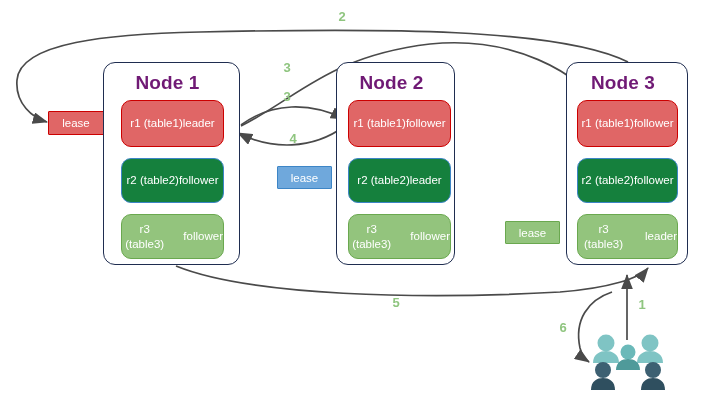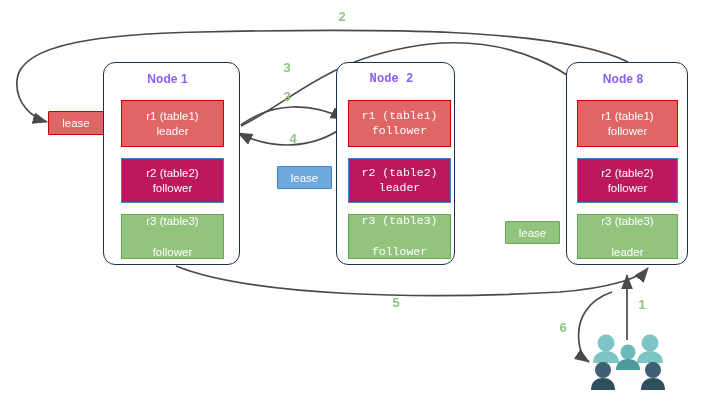--- a/index.html
+++ b/index.html
@@ -31,45 +31,45 @@
     background: #ffffff;
     border: 1.6px solid #1f2d50;
     border-radius: 12px;
   }
   .node-title {
     position: absolute;
     left: 0;
     right: 8px;
     top: 9px;
     text-align: center;
-    font-size: 12px;
+    font-size: 19px;
     font-weight: bold;
-    color: #8b5cf6;
+    color: #701a75;
     letter-spacing: 0.1px;
   }
   .replica {
     position: absolute;
     box-sizing: border-box;
-    border-radius: 0;
+    border-radius: 10px;
     display: flex;
-    flex-direction: column;
+    flex-direction: row;
     align-items: center;
     justify-content: center;
     color: #ffffff;
     font-size: 11.5px;
     line-height: 14.5px;
     text-align: center;
   }
   .replica .l1, .replica .l2 { display: block; }
   .rep-red {
     background: #e06666;
     border: 1.6px solid #cc0000;
   }
   .rep-blue {
-    background: #be185d;
+    background: #15803d;
     border: 1.6px solid #3d85c6;
   }
   .rep-green {
     background: #93c47d;
     border: 1.6px solid #6aa84f;
     gap: 16px;
   }
   .lease {
     position: absolute;
     box-sizing: border-box;
@@ -162,38 +162,38 @@
     <div class="replica rep-blue" style="left:17px; top:95px; width:103px; height:45px;">
       <span class="l1">r2 (table2)</span>
       <span class="l2">follower</span>
     </div>
     <div class="replica rep-green" style="left:17px; top:151px; width:103px; height:45px;">
       <span class="l1">r3 (table3)</span>
       <span class="l2">follower</span>
     </div>
   </div>
 
-  <div class="node-box" style="left:336px; top:62px; width:119px; height:203px;font-family:Liberation Mono, monospace;">
+  <div class="node-box" style="left:336px; top:62px; width:119px; height:203px;">
     <div class="node-title">Node 2</div>
     <div class="replica rep-red" style="left:11px; top:37px; width:103px; height:47px;">
       <span class="l1">r1 (table1)</span>
       <span class="l2">follower</span>
     </div>
     <div class="replica rep-blue" style="left:11px; top:95px; width:103px; height:45px;">
       <span class="l1">r2 (table2)</span>
       <span class="l2">leader</span>
     </div>
     <div class="replica rep-green" style="left:11px; top:151px; width:103px; height:45px;">
       <span class="l1">r3 (table3)</span>
       <span class="l2">follower</span>
     </div>
   </div>
 
   <div class="node-box" style="left:566px; top:62px; width:122px; height:203px;">
-    <div class="node-title">Node 8</div>
+    <div class="node-title">Node 3</div>
     <div class="replica rep-red" style="left:10px; top:37px; width:101px; height:47px;">
       <span class="l1">r1 (table1)</span>
       <span class="l2">follower</span>
     </div>
     <div class="replica rep-blue" style="left:10px; top:95px; width:101px; height:45px;">
       <span class="l1">r2 (table2)</span>
       <span class="l2">follower</span>
     </div>
     <div class="replica rep-green" style="left:10px; top:151px; width:101px; height:45px;">
       <span class="l1">r3 (table3)</span>

